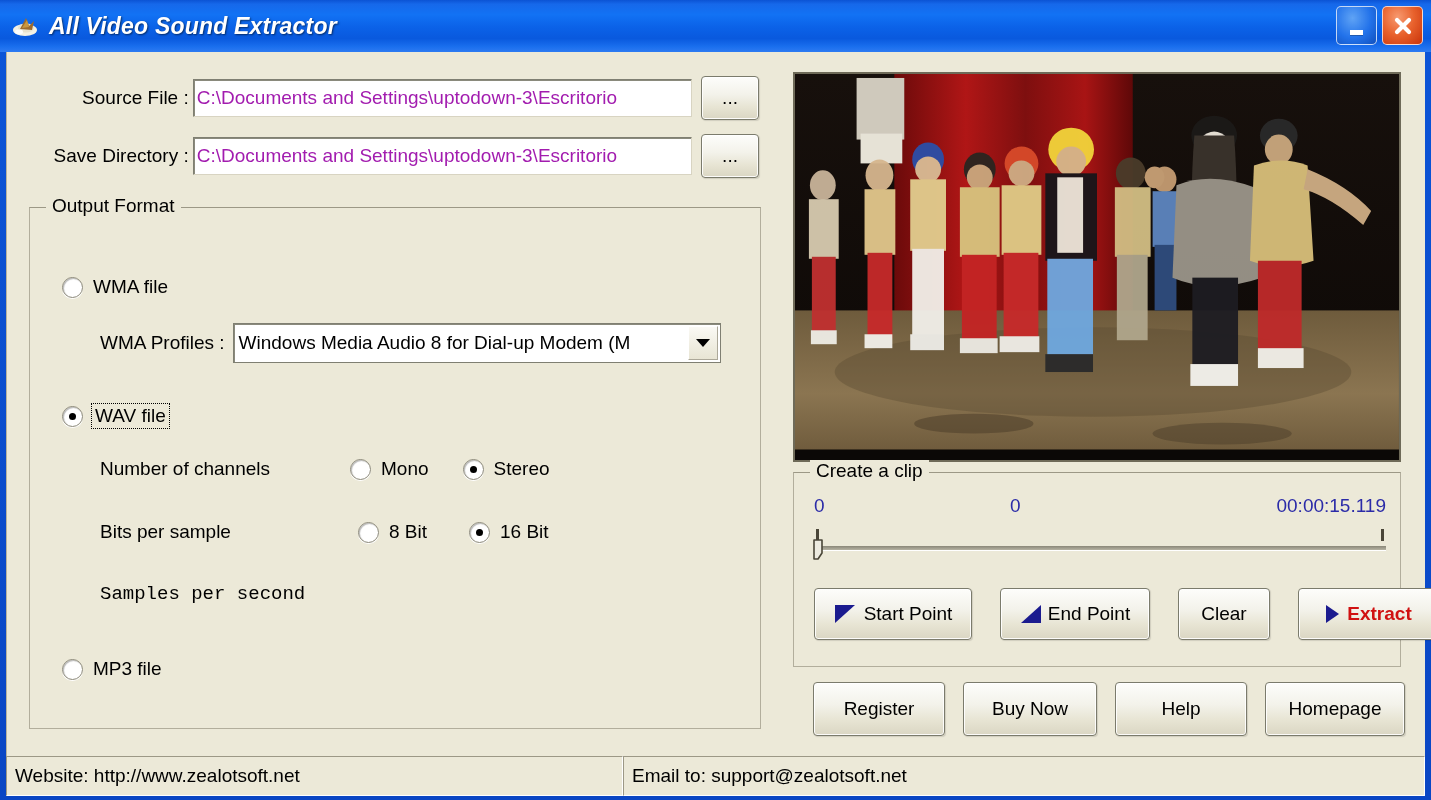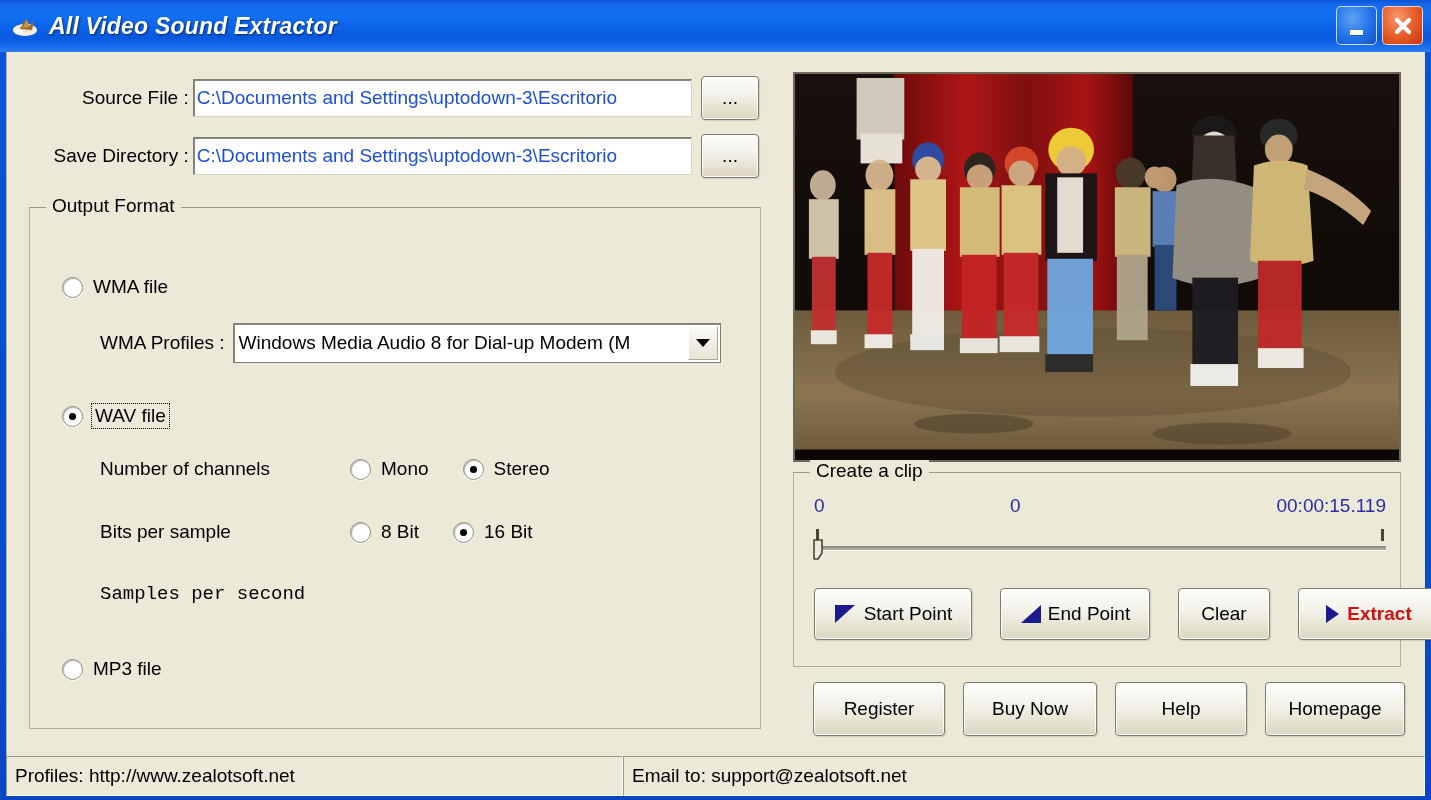--- a/index.html
+++ b/index.html
@@ -95,21 +95,21 @@
     text-align: right;
     white-space: nowrap;
   }
   .txtbox {
     background: #FFFFFF;
     border: 1px solid #7F7F72;
     border-right-color: #D8D4C2;
     border-bottom-color: #D8D4C2;
     box-shadow: inset 1px 1px 0 #8A8A7C;
     font-size: 19px;
-    color: #1d4ed8;
+    color: #a21caf;
     padding: 4px 2px 4px 3px;
     white-space: nowrap;
     overflow: hidden;
     height: 38px;
     display: flex;
     align-items: center;
     font-family: "Liberation Sans", sans-serif;
   }
 
   
@@ -320,21 +320,21 @@
         <span style="display:flex; align-items:center;">
           <span class="radio"></span>
           <span class="radio-lbl">Mono</span>
         </span>
         <span style="display:flex; align-items:center; margin-left:34px;">
           <span class="radio on"></span>
           <span class="radio-lbl">Stereo</span>
         </span>
       </div>
 
-      <div style="position:absolute; left:70px; top:313px; display:flex; align-items:flex-start;">
+      <div style="position:absolute; left:70px; top:313px; display:flex; align-items:flex-start;gap:8px;">
         <span style="font-size:19px;color:#000;width:250px;">Bits per sample</span>
         <span style="display:flex; align-items:center;">
           <span class="radio"></span>
           <span class="radio-lbl">8 Bit</span>
         </span>
         <span style="display:flex; align-items:center; margin-left:34px;">
           <span class="radio on"></span>
           <span class="radio-lbl">16 Bit</span>
         </span>
       </div>
@@ -497,17 +497,17 @@
     <div style="position:absolute; left:806px; top:630px; display:flex; gap:18px;">
       <div class="xpbtn" style="width:132px; height:54px;">Register</div>
       <div class="xpbtn" style="width:134px; height:54px;">Buy Now</div>
       <div class="xpbtn" style="width:132px; height:54px;">Help</div>
       <div class="xpbtn" style="width:140px; height:54px;">Homepage</div>
     </div>
 
   </div>
 
   <div class="statusbar">
-    <div class="status-pane" style="width:617px;">Profiles: http://www.zealotsoft.net</div>
+    <div class="status-pane" style="width:617px;">Website: http://www.zealotsoft.net</div>
     <div class="status-pane" style="flex:1;">Email to: support@zealotsoft.net</div>
   </div>
 
 </div>
 
 </body></html>

